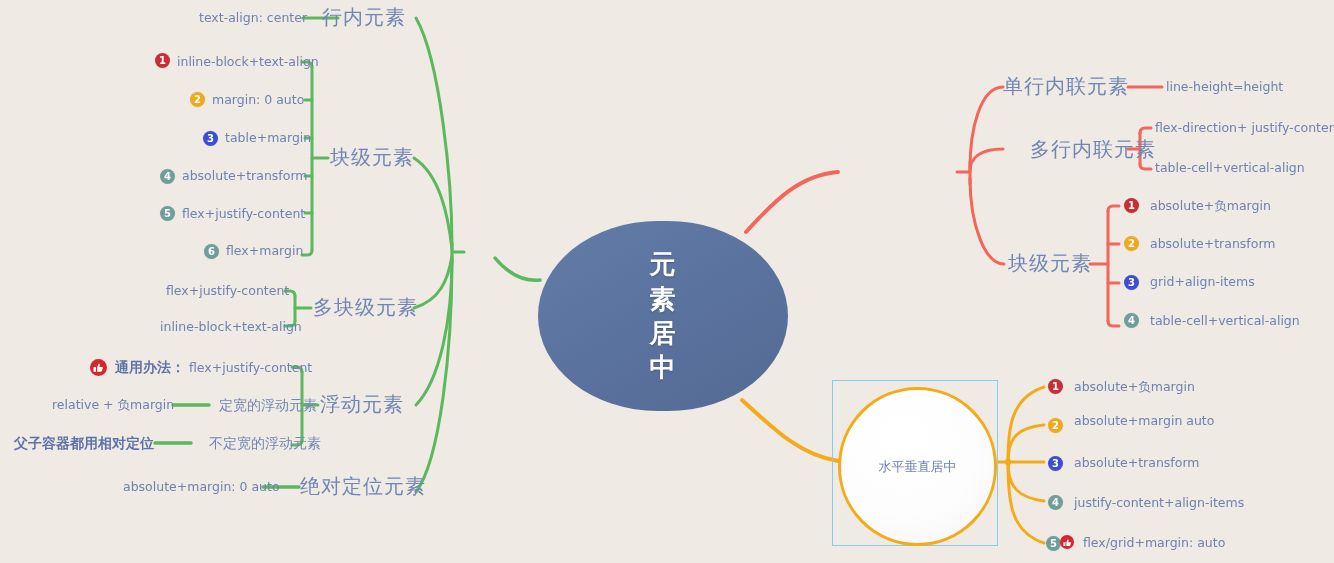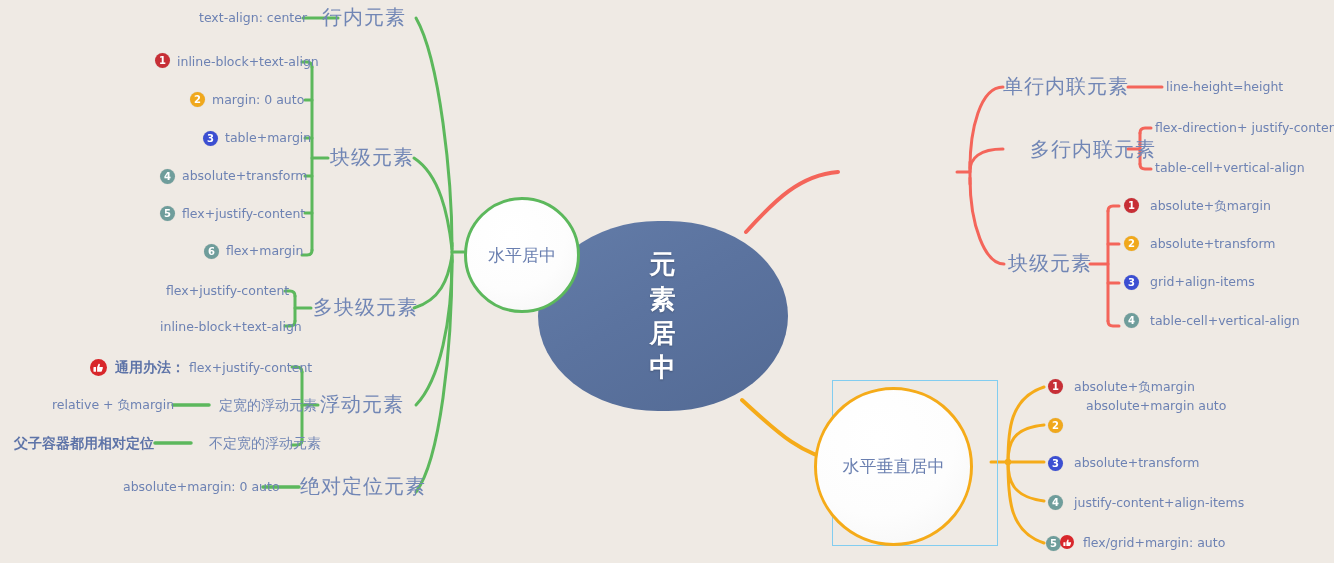--- a/index.html
+++ b/index.html
@@ -71,22 +71,22 @@
   }
   #n-horizontal{
     left:464px;top:197px;width:110px;height:110px;
     border:3px solid #5cb85c;font-size:17px;
   }
   #n-vertical{
     left:837px;top:115px;width:120px;height:120px;
     border:3px solid #f4655a;font-size:17px;
   }
   #n-both{
-    left:814px;top:387px;width:153px;height:153px;
-    border:3.5px solid #f5ab19;font-size:17px;
+    left:838px;top:387px;width:153px;height:153px;
+    border:3.5px solid #f5ab19;font-size:13px;
   }
   
   #sel-box{
     position:absolute;left:832px;top:380px;width:164px;height:164px;
     border:1.5px solid #82cdf0;background:transparent;
   }
 
   
   #root{
     position:absolute;left:538px;top:221px;width:250px;height:190px;
@@ -185,23 +185,20 @@
     </g>
   </svg>
 
   <div id="root">
     <div class="rch">元</div>
     <div class="rch">素</div>
     <div class="rch">居</div>
     <div class="rch">中</div>
   </div>
 
-  <div class="circ" id="n-horizontal">
-    <span>水平居中</span>
-  </div>
 
 
   <div id="sel-box"></div>
   <div class="circ" id="n-both">
     <span>水平垂直居中</span>
   </div>
 
   <div class="lbl l2" style="left:322px;top:7px;text-align:center;">行内元素</div>
   <div class="lbl l2" style="left:330px;top:147px;">块级元素</div>
   <div class="lbl l2" style="left:313px;top:297px;">多块级元素</div>
@@ -264,21 +261,21 @@
   <div class="badge b3" style="left:1124px;top:275px;">3</div>
   <div class="lbl leaf" style="left:1150px;top:276px;">grid+align-items</div>
 
   <div class="badge b4" style="left:1124px;top:313px;">4</div>
   <div class="lbl leaf" style="left:1150px;top:315px;">table-cell+vertical-align</div>
 
   <div class="badge b1" style="left:1048px;top:379px;">1</div>
   <div class="lbl leaf" style="left:1074px;top:381px;">absolute+负margin</div>
 
   <div class="badge b2" style="left:1048px;top:418px;">2</div>
-  <div class="lbl leaf" style="left:1074px;top:400px;margin-left:12px;">absolute+margin auto</div>
+  <div class="lbl leaf" style="left:1074px;top:415px;">absolute+margin auto</div>
 
   <div class="badge b3" style="left:1048px;top:456px;">3</div>
   <div class="lbl leaf" style="left:1074px;top:457px;">absolute+transform</div>
 
   <div class="badge b4" style="left:1048px;top:495px;">4</div>
   <div class="lbl leaf" style="left:1074px;top:497px;">justify-content+align-items</div>
 
   <div class="badge b5" style="left:1046px;top:536px;">5</div>
   <div class="like" style="left:1060px;top:535px;width:14px;height:14px;">
     <svg width="9" height="9" viewBox="0 0 24 24" fill="#ffffff">

